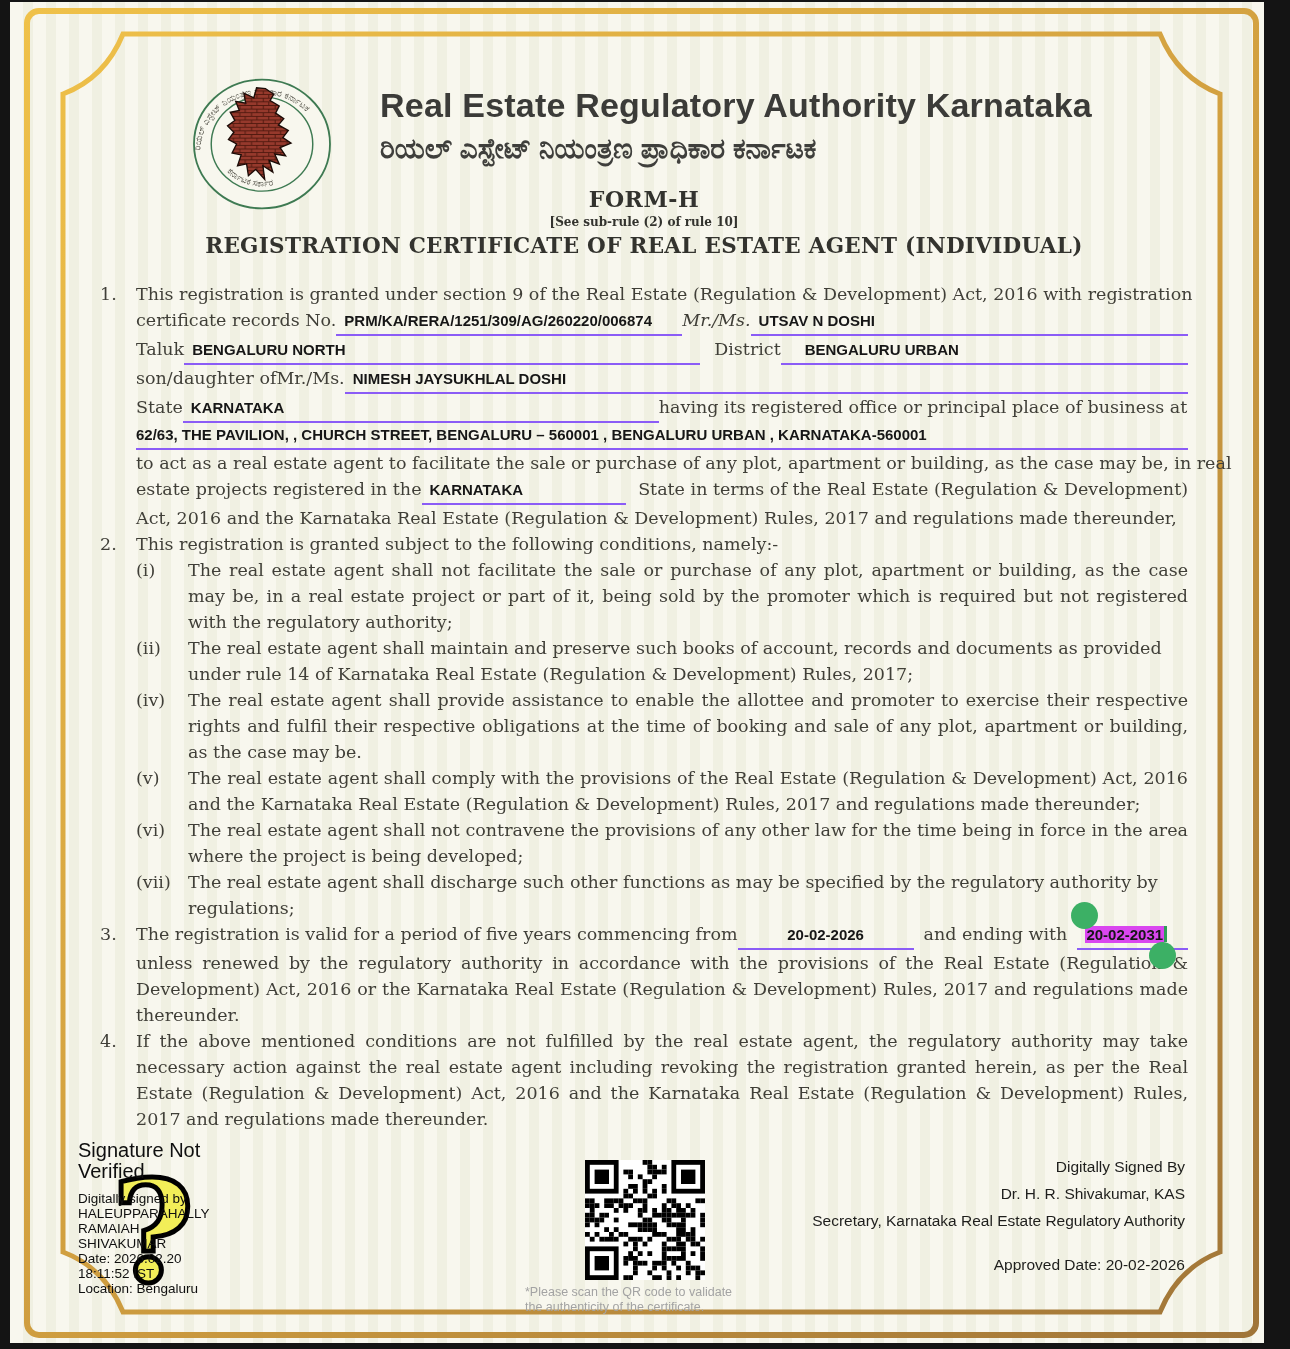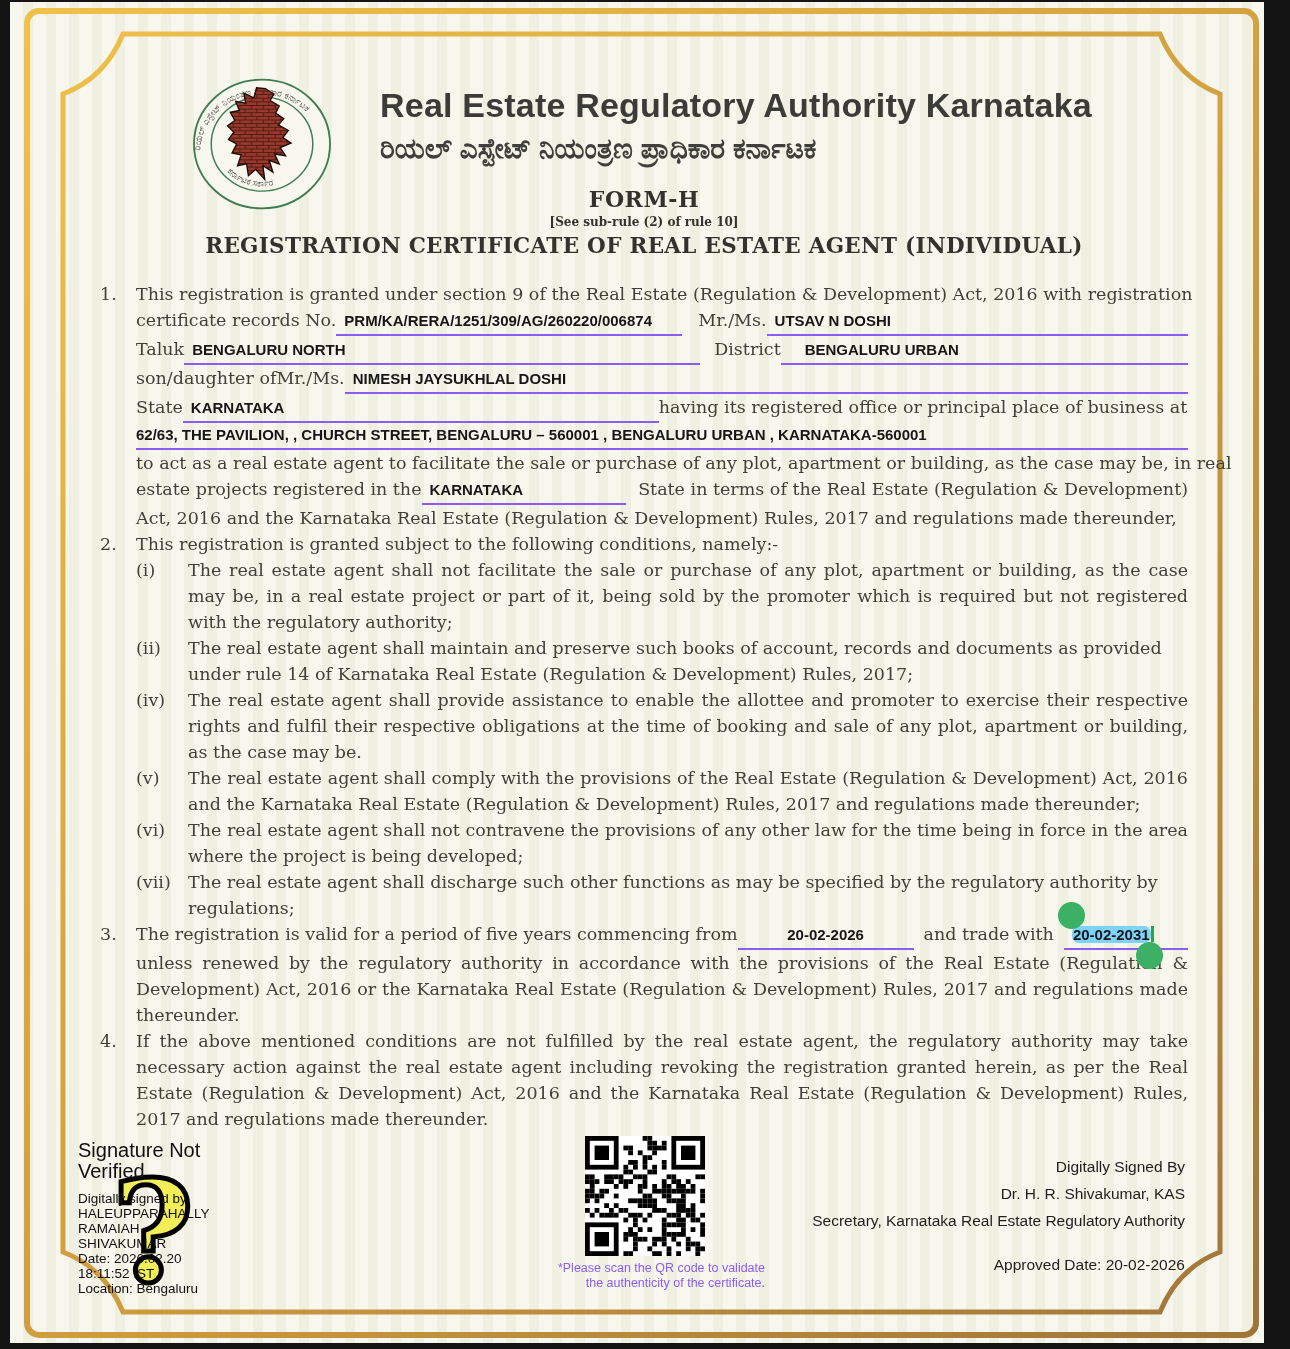--- a/index.html
+++ b/index.html
@@ -30,34 +30,34 @@
   .fline{display:flex;align-items:baseline;white-space:nowrap;}
   .lbl{flex:none;}
   .field{border-bottom:2px solid #8b5cf6;font-family:"Liberation Sans",sans-serif;
          font-weight:700;font-size:15px;color:#161616;padding:0 8px 1px 8px;line-height:24px;}
   .grow{flex:1;}
   .cond{display:flex;}
   .inum{width:52px;flex:none;}
 
   
   .selwrap{position:relative;display:inline;}
-  .selhl{background:#7dd3fc;padding:0 1px;border-radius:7px;}
+  .selhl{background:#d946ef;padding:0 1px;}
   .caret{display:inline-block;width:3px;height:16px;background:#2f9e57;vertical-align:-2px;}
   .handle{position:absolute;width:27px;height:27px;border-radius:50%;background:#3cb065;}
   .handle.h-top{left:-14px;top:-24px;}
   .handle.h-bot{left:64px;top:16px;}
 
   
   .sig-stamp{position:absolute;left:78px;top:1140px;width:195px;font-family:"Liberation Sans",sans-serif;color:#0f0f0f;}
   .sig-title{font-size:20px;line-height:21px;width:160px;position:relative;z-index:2;}
   .sig-details{font-size:13.5px;line-height:15px;margin-top:9px;position:relative;z-index:2;}
   .qmark{position:absolute;left:34px;top:22px;z-index:1;font-family:"DejaVu Serif",serif;font-weight:700;
          font-size:140px;line-height:140px;color:#f2ee58;-webkit-text-stroke:5px #000;}
-  .qr-block{position:absolute;left:525px;top:1136px;width:240px;text-align:right;
-            font-family:"Liberation Sans",sans-serif;color:#8b5cf6;}
+  .qr-block{position:absolute;left:525px;top:1160px;width:240px;text-align:left;
+            font-family:"Liberation Sans",sans-serif;color:#a3a3a3;}
   .qr-block svg{display:block;margin:0 auto;background:#fff;}
   .qr-cap{font-size:12.5px;line-height:15px;margin-top:5px;}
   .signed-block{position:absolute;right:105px;top:1153px;text-align:right;
                 font-family:"Liberation Sans",sans-serif;font-size:15.5px;line-height:27px;color:#1e1e1c;}
   .approved{margin-top:17px;}
   .sealtext{font-family:"Liberation Sans",sans-serif;font-size:10px;fill:#55544a;}
 </style>
 </head>
 <body>
 
@@ -105,21 +105,21 @@
 
 <div class="docbody">
 
   <div class="clause">
     <div class="cnum">1.</div>
     <div class="ctext">
       <div class="nline">This registration is granted under section 9 of the Real Estate (Regulation &amp; Development) Act, 2016 with registration</div>
       <div class="fline">
         <span class="lbl">certificate records No.</span>
         <span class="field" style="width:330px;">PRM/KA/RERA/1251/309/AG/260220/006874</span>
-        <span class="lbl" style="margin-left:16px;">Mr./Ms.</span>
+        <span class="lbl" style="margin-left:0;font-style:italic;">Mr./Ms.</span>
         <span class="field grow">UTSAV N DOSHI</span>
       </div>
       <div class="fline">
         <span class="lbl">Taluk</span>
         <span class="field" style="width:500px;">BENGALURU NORTH</span>
         <span class="lbl" style="margin-left:14px;">District</span>
         <span class="field grow" style="padding-left:24px;">BENGALURU URBAN</span>
       </div>
       <div class="fline">
         <span class="lbl">son/daughter ofMr./Ms.</span>
@@ -173,21 +173,21 @@
       </div>
     </div>
   </div>
 
   <div class="clause">
     <div class="cnum">3.</div>
     <div class="ctext">
       <div class="fline">
         <span class="lbl">The registration is valid for a period of five years commencing from</span>
         <span class="field" style="width:160px;text-align:center;">20-02-2026</span>
-        <span class="lbl" style="margin-left:10px;margin-right:10px;">and trade with</span>
+        <span class="lbl" style="margin-left:10px;margin-right:10px;">and ending with</span>
         <span class="field grow">
           <span class="selwrap">
             <span class="selhl">20-02-2031</span><span class="caret"></span>
             <span class="handle h-top"></span>
             <span class="handle h-bot"></span>
           </span>
         </span>
       </div>
       <div class="jline">unless renewed by the regulatory authority in accordance with the  provisions of the Real Estate (Regulation &amp; Development) Act, 2016 or the Karnataka Real Estate (Regulation &amp; Development) Rules, 2017 and regulations made thereunder.</div>
     </div>

